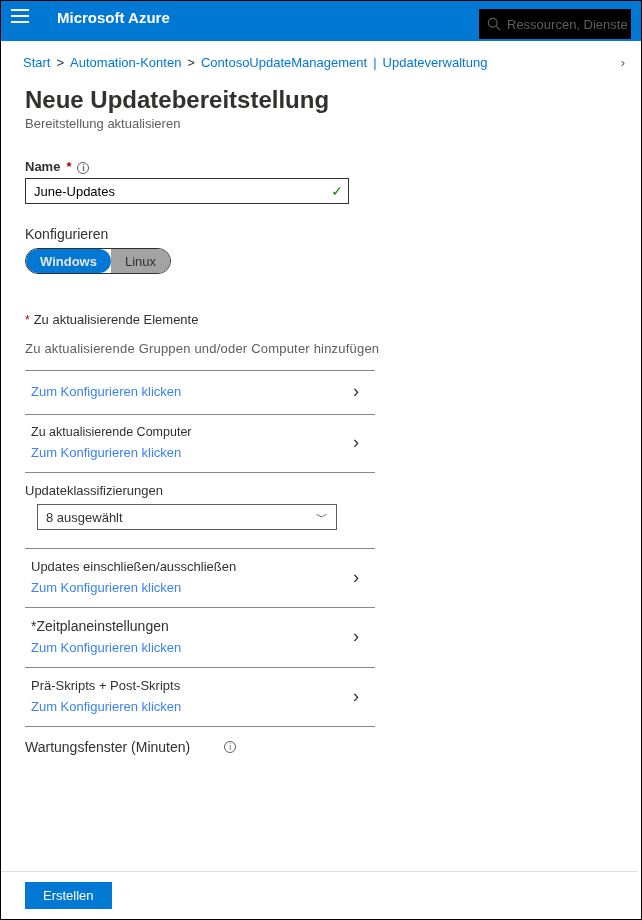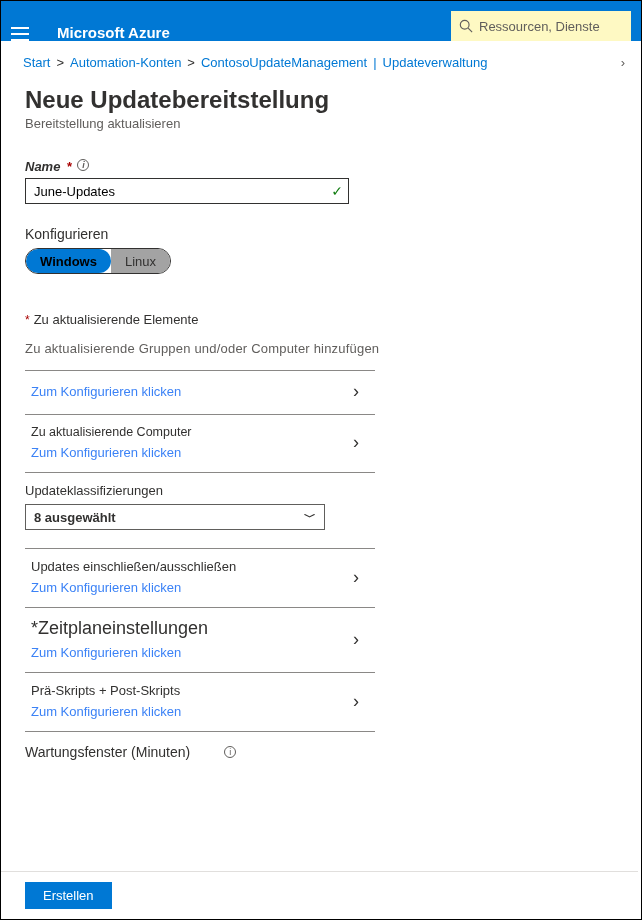--- a/index.html
+++ b/index.html
@@ -1,64 +1,64 @@
 <!DOCTYPE html>
 <html><head>
 <meta charset="utf-8">
 <style>
   * { box-sizing: border-box; margin: 0; padding: 0; }
   html, body { font-family: "Segoe UI", Arial, sans-serif; font-size: 13px; color: #323130; }
   body { width: 642px; height: 920px; overflow: hidden; border: 1px solid #000; position: relative; background: #fff; }
 
-  .topbar { background: #0078d4; height: 40px; display: flex; align-items: flex-end; padding: 0 10px; color: #fff; }
+  .topbar { background: #0078d4; height: 40px; display: flex; align-items: flex-start; padding: 8px 10px; color: #fff; }
   .hamburger { width: 18px; height: 14px; display: flex; flex-direction: column; justify-content: space-between; cursor: pointer; }
   .hamburger div { height: 2px; background: #fff; }
   .brand { margin-left: 28px; font-size: 15px; font-weight: 600; }
-  .searchbox { margin-left: auto; background: #fef9c3; height: 30px; display: flex; align-items: center; padding: 0 8px; width: 180px; overflow: hidden; }
+  .searchbox { margin-left: auto; background: #000000; height: 30px; display: flex; align-items: center; padding: 0 8px; width: 152px; overflow: hidden; }
   .searchbox svg { flex-shrink: 0; }
   .searchbox span { margin-left: 6px; color: #605e5c; white-space: nowrap; font-size: 13px; }
 
   .breadcrumb { display: flex; align-items: center; padding: 14px 16px 4px 22px; font-size: 13px; gap: 4px; flex-wrap: wrap; }
   .breadcrumb a { color: #0078d4; text-decoration: none; cursor: pointer; }
   .breadcrumb .sep { color: #323130; margin: 0 2px; }
   .breadcrumb .current { color: #0078d4; }
   .breadcrumb .chev-right { margin-left: auto; color: #605e5c; }
 
   .content { padding: 12px 24px 0 24px; }
   h1.page-title { font-size: 24px; font-weight: 600; margin-bottom: 2px; }
   .page-subtitle { color: #605e5c; font-size: 13px; margin-bottom: 28px; }
 
-  .field-label { font-size: 13px; font-weight: 600; margin-bottom: 4px; display: flex; align-items: flex-start; gap: 6px; font-style: italic; }
+  .field-label { font-size: 13px; font-weight: 600; margin-bottom: 4px; display: flex; align-items: flex-end; gap: 6px; }
   .req { color: #a80000; }
   .info-icon { width: 12px; height: 12px; border: 1px solid #605e5c; border-radius: 50%; display: inline-flex; align-items: center; justify-content: center; font-size: 9px; color: #605e5c; }
 
   .name-input-wrap { position: relative; width: 324px; margin-bottom: 22px; }
   .name-input { width: 100%; height: 26px; border: 1px solid #323130; padding: 2px 26px 2px 8px; font-size: 13px; outline: none; }
   .check-icon { position: absolute; right: 6px; top: 50%; transform: translateY(-50%); color: #107c10; font-size: 14px; }
 
   .os-label { font-size: 14px; color: #323130; margin-bottom: 6px; }
   .toggle-group { display: inline-flex; border: 1.5px solid #323130; border-radius: 14px; overflow: hidden; height: 26px; margin-bottom: 38px; }
   .toggle-btn { padding: 0 14px; font-size: 13px; display: flex; align-items: center; cursor: pointer; background: #a3a3a3; }
-  .toggle-btn.active { background: #0078d4; color: #000000; border-radius: 12px; font-weight: 600; }
+  .toggle-btn.active { background: #0078d4; color: #e5e5e5; border-radius: 12px; font-weight: 600; }
 
   .section-req { color: #a80000; font-size: 12px; margin-right: 4px; }
   .section-heading { font-size: 13px; color: #323130; margin-bottom: 14px; }
   .section-sub { font-size: 13px; color: #605e5c; margin-bottom: 14px; letter-spacing: 0.2px; }
 
   .config-list { width: 350px; }
   .divider { border-top: 1px solid #8a8886; margin: 0; }
 
   .config-item { display: flex; align-items: center; padding: 10px 0 12px 6px; cursor: pointer; }
   .config-item .text-col { flex: 1; }
   .config-item .title { font-size: 12.5px; color: #323130; margin-bottom: 6px; }
   .config-item .sub { font-size: 13px; color: #3b82f6; }
   .config-item .chev { font-size: 18px; color: #323130; padding-right: 16px; }
 
   .label-above { font-size: 13px; color: #323130; padding: 10px 0 6px 0; }
-  .dropdown { width: 300px; height: 26px; border: 1px solid #605e5c; display: flex; align-items: center; padding: 0 8px; justify-content: space-between; cursor: pointer; margin-bottom: 18px; margin-left: 0; font-weight: bold; }
+  .dropdown { width: 300px; height: 26px; border: 1px solid #605e5c; display: flex; align-items: center; padding: 0 8px; justify-content: space-between; cursor: pointer; margin-bottom: 18px; margin-left: 12px; }
   .dropdown .dd-chev { font-size: 12px; }
 
   .maint-row { display: flex; align-items: center; gap: 34px; padding: 12px 0 0 0; font-size: 14px; }
 
   .footer { position: absolute; bottom: 0; left: 0; right: 3px; border-top: 1px solid #e1dfdd; padding: 10px 24px; background: #fff; }
   .create-btn { background: #0078d4; color: #fff; border: none; padding: 6px 18px; font-size: 13px; cursor: pointer; }
 </style>
 </head>
 <body>
 
@@ -148,21 +148,21 @@
       <div class="text-col">
         <div class="title" style="font-size:13px">Updates einschließen/ausschließen</div>
         <div class="sub">Zum Konfigurieren klicken</div>
       </div>
       <div class="chev">›</div>
     </div>
     <div class="divider"></div>
 
     <div class="config-item">
       <div class="text-col">
-        <div class="title" style="font-size:18px">*Zeitplaneinstellungen</div>
+        <div class="title" style="font-size:14px">*Zeitplaneinstellungen</div>
         <div class="sub">Zum Konfigurieren klicken</div>
       </div>
       <div class="chev">›</div>
     </div>
     <div class="divider"></div>
 
     <div class="config-item">
       <div class="text-col">
         <div class="title" style="font-size:13px">Prä-Skripts +   Post-Skripts</div>
         <div class="sub">Zum Konfigurieren klicken</div>

